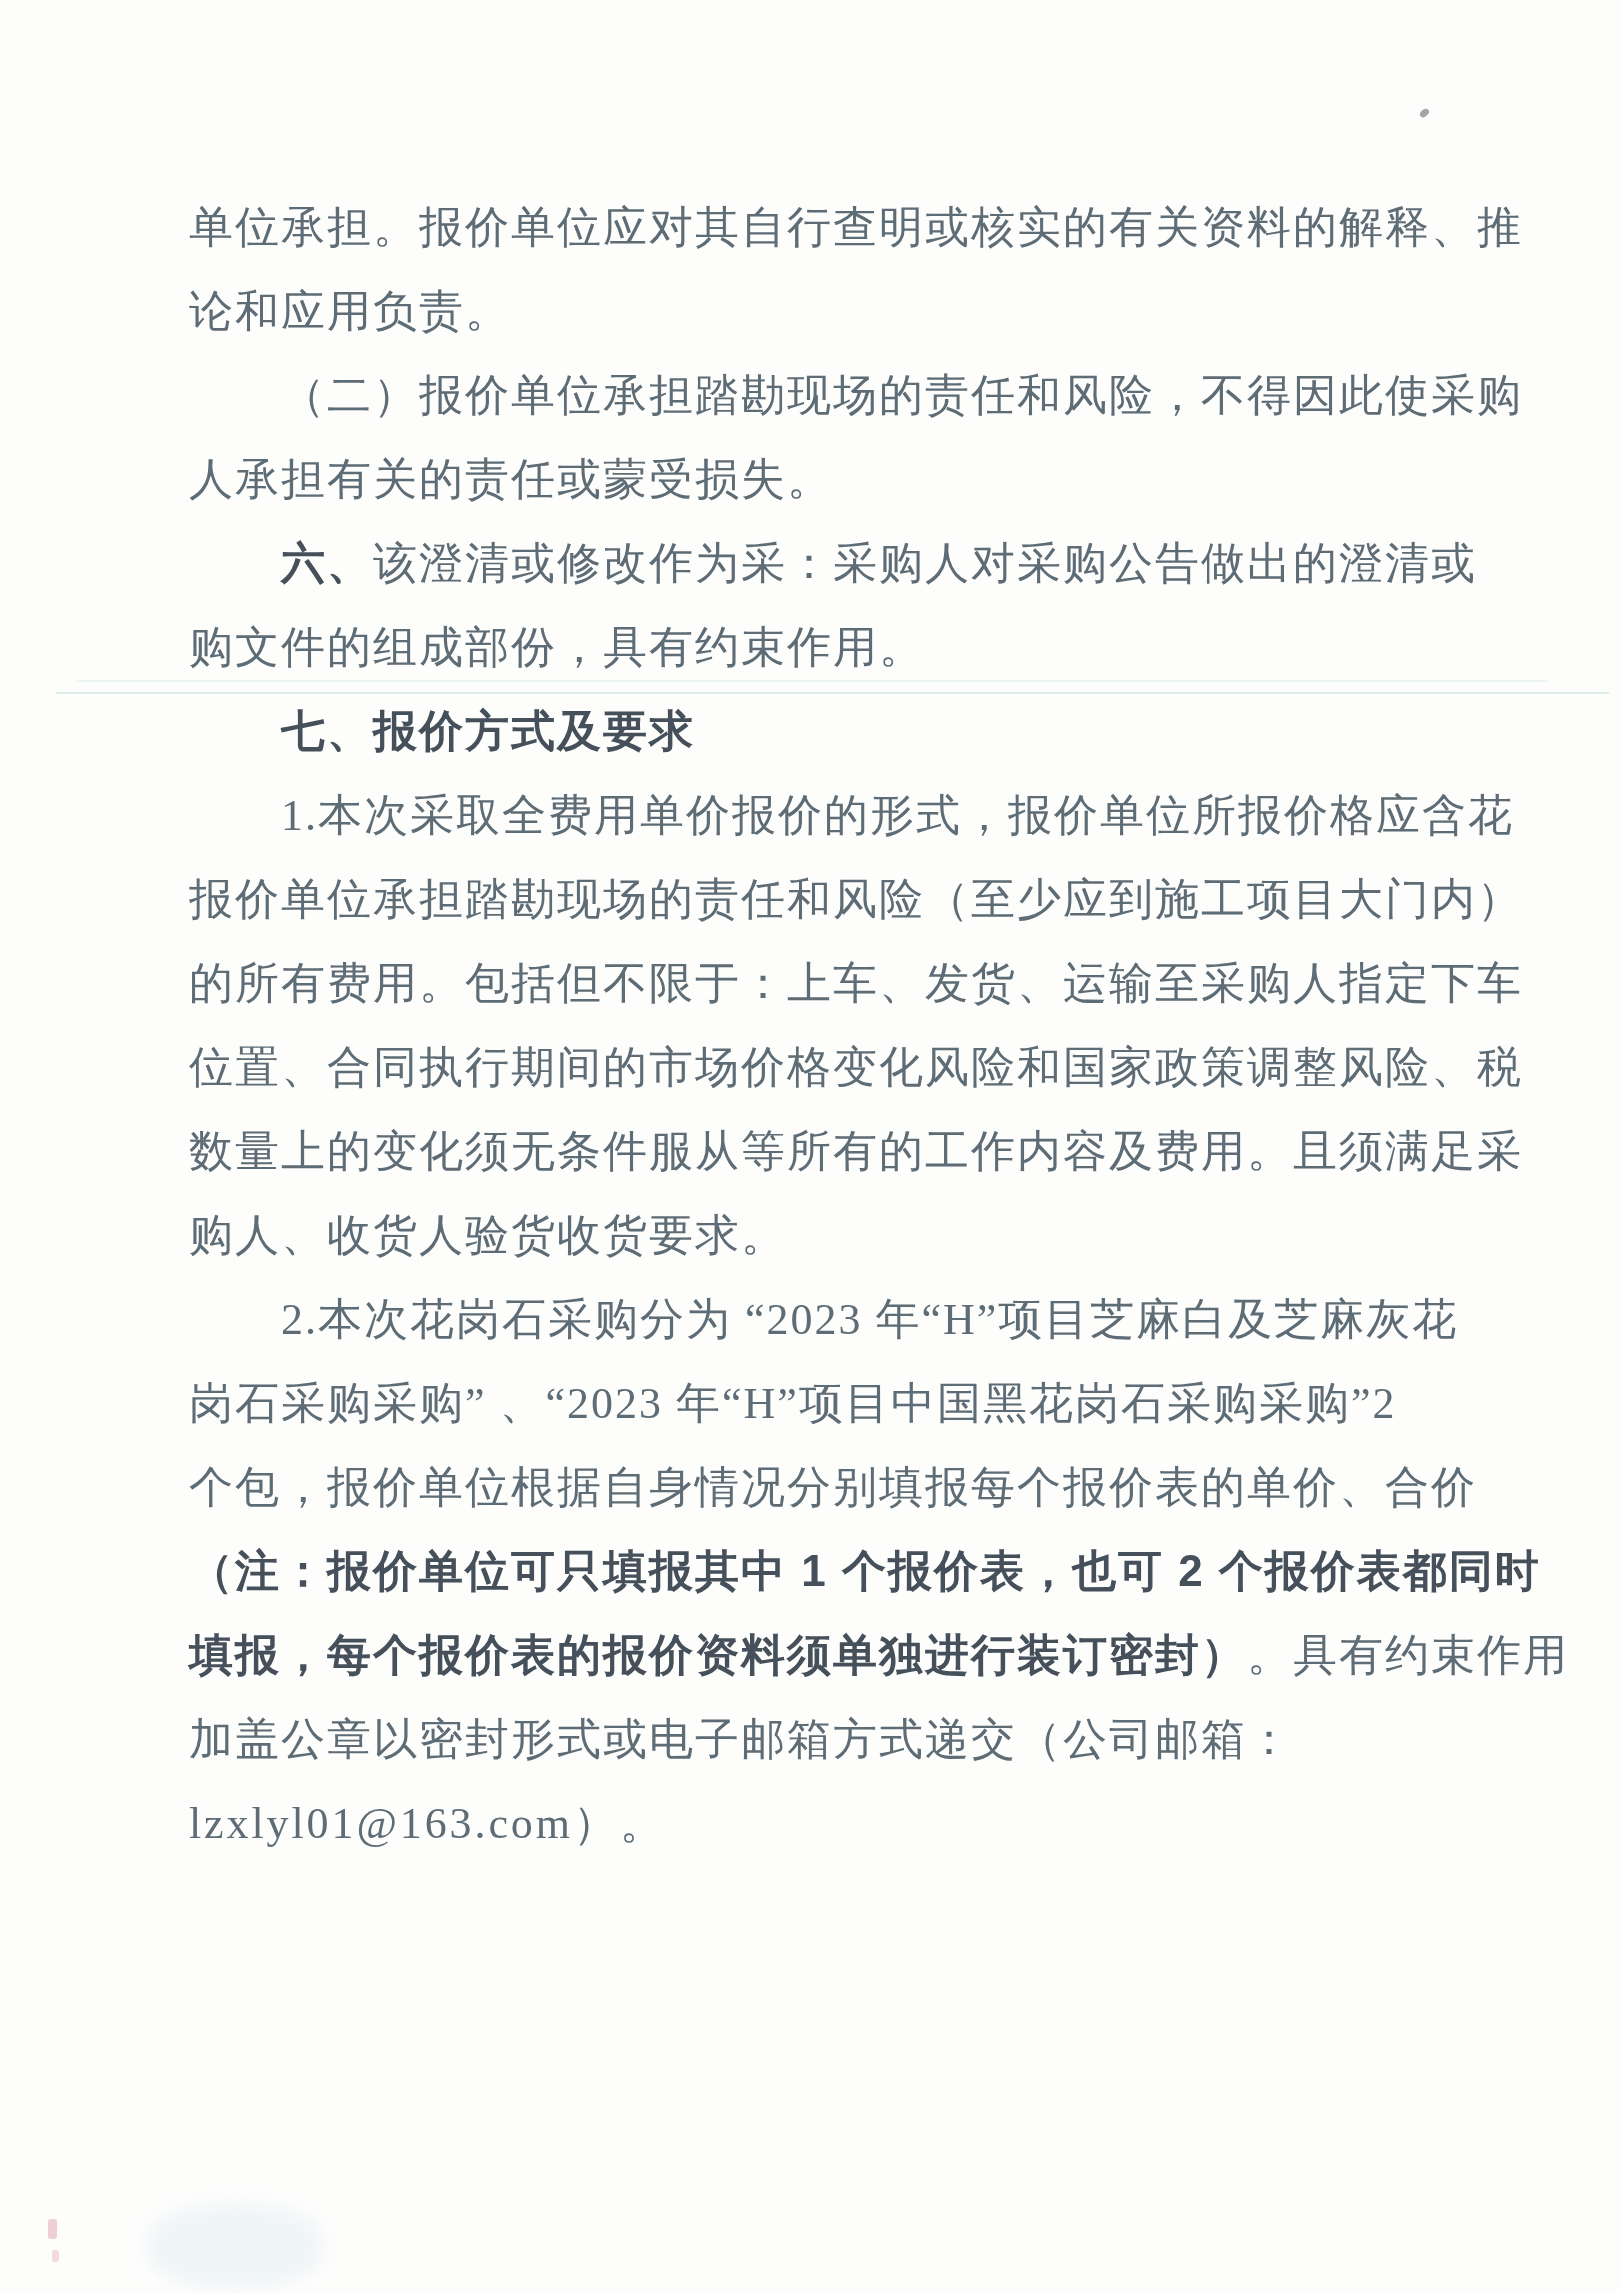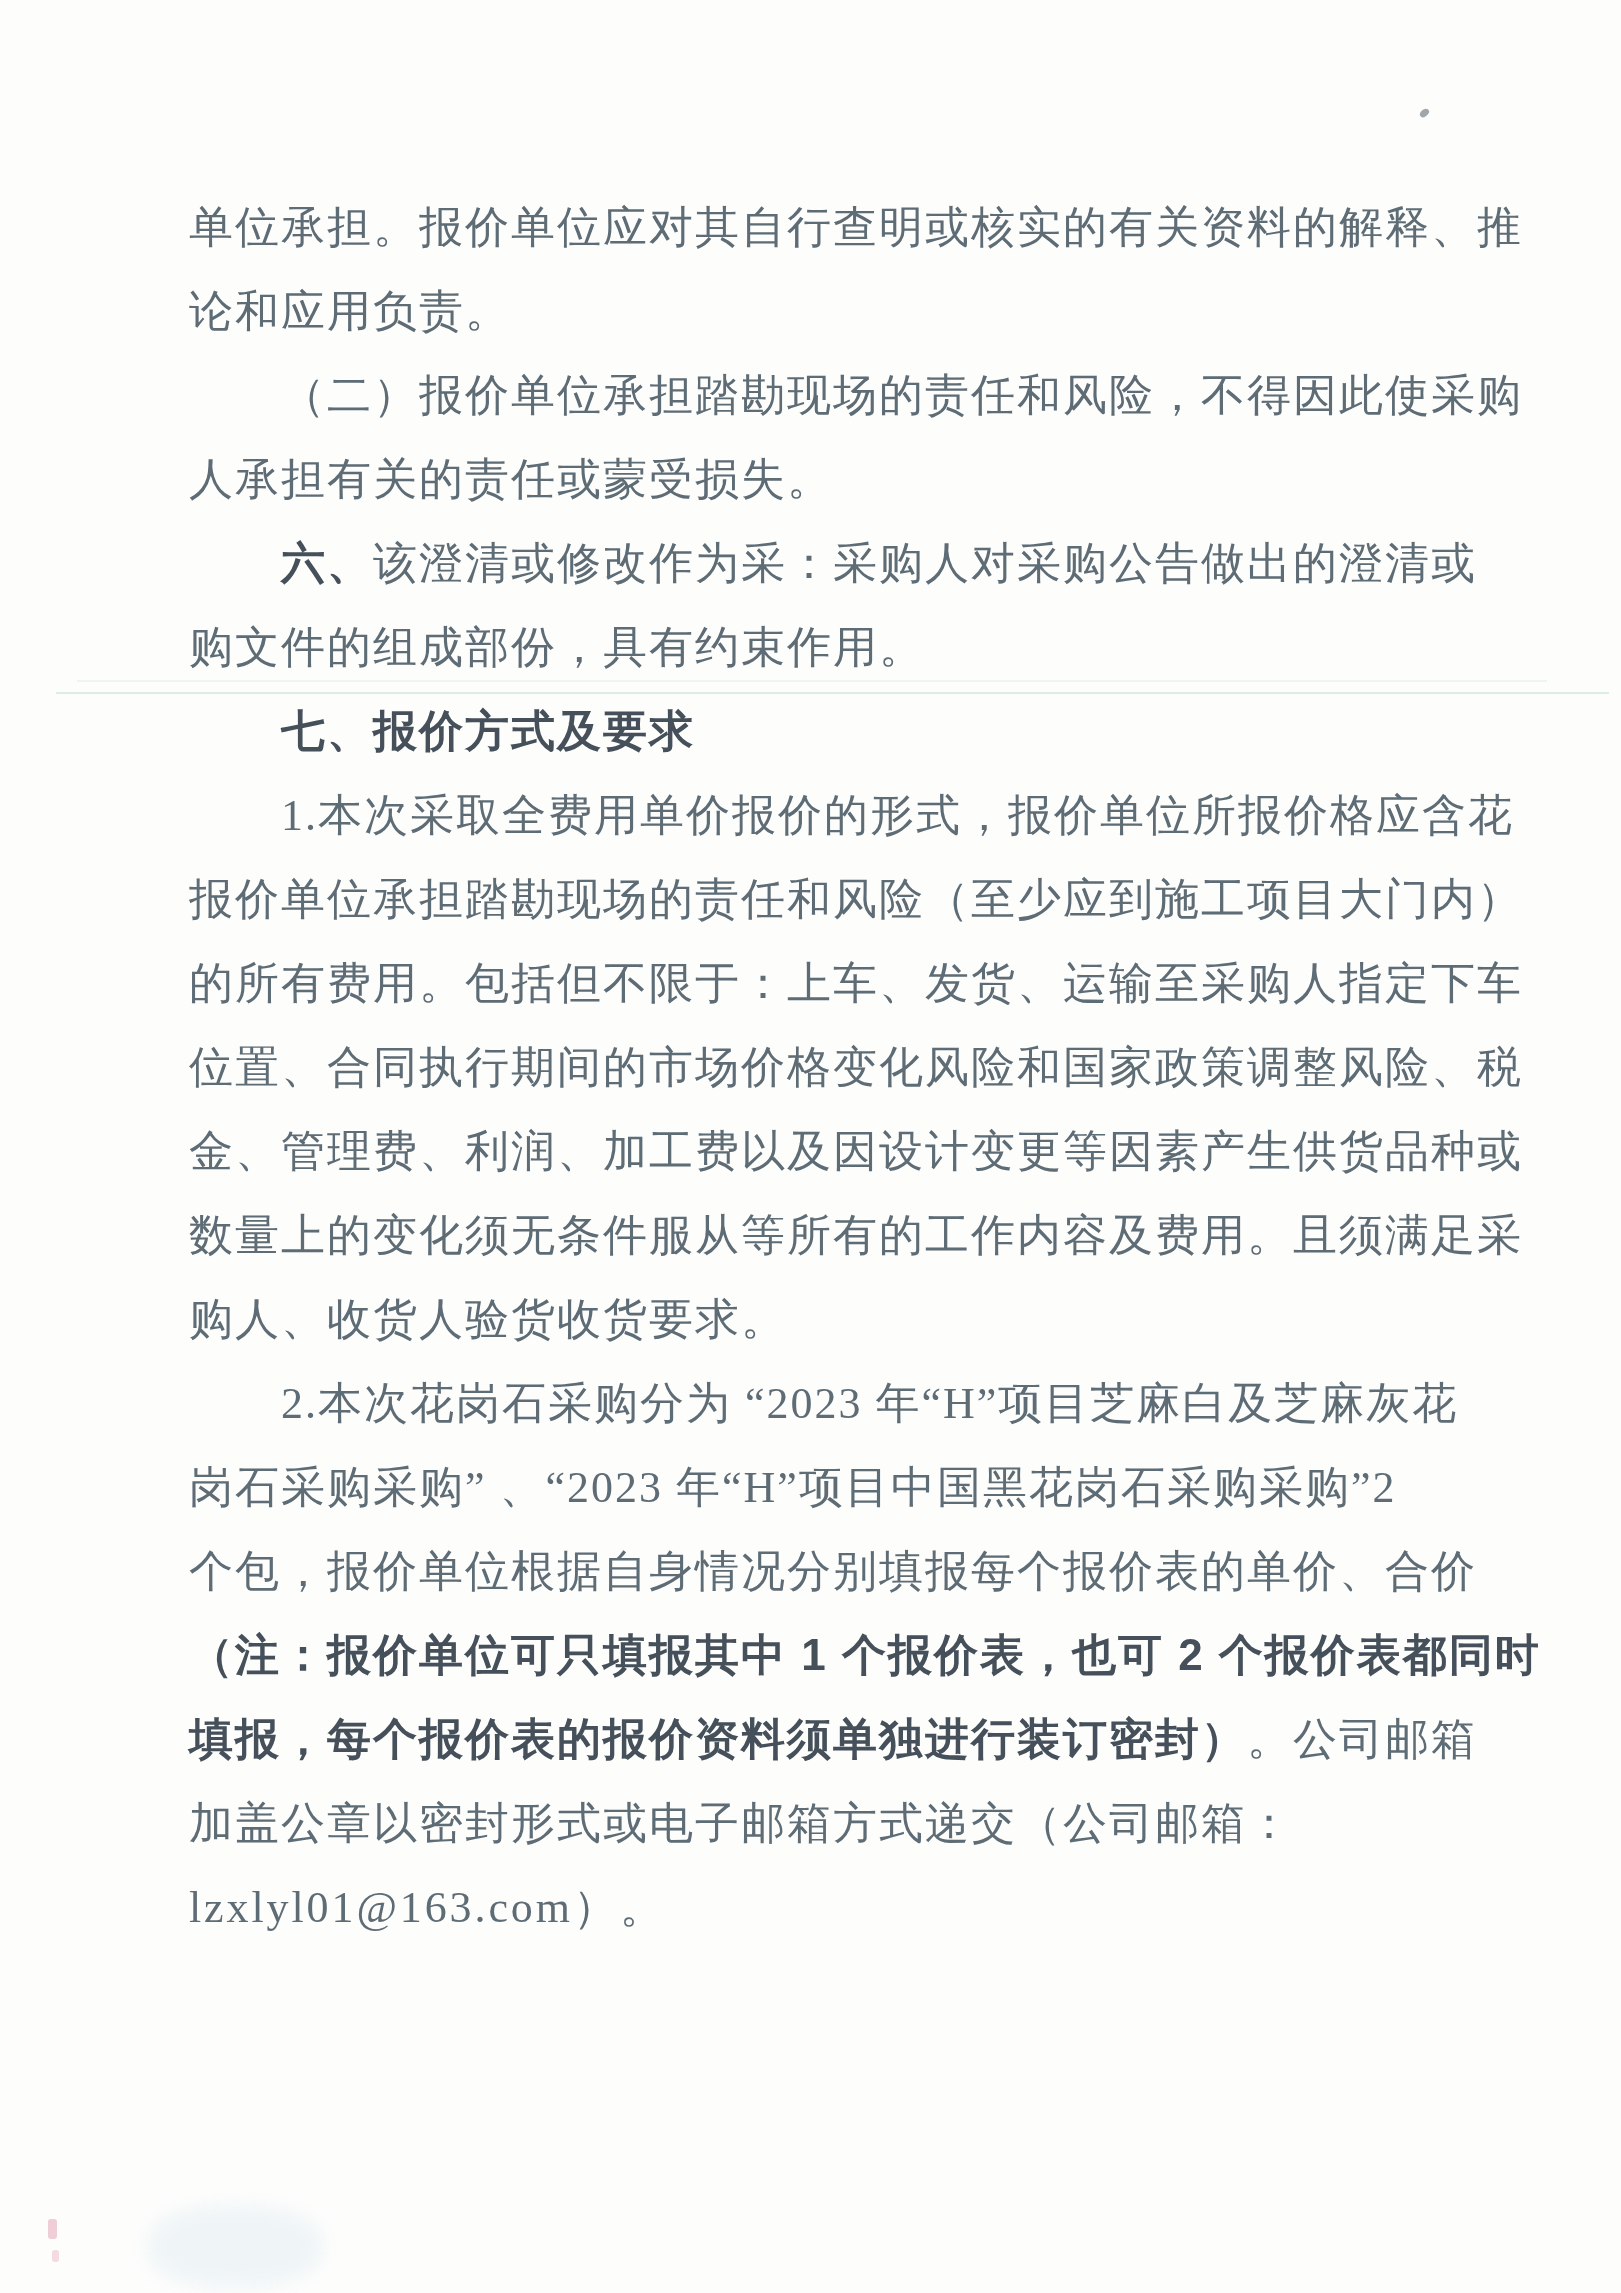--- a/index.html
+++ b/index.html
@@ -150,43 +150,40 @@
       <div class="line">
         <span class="seg">报价单位承担踏勘现场的责任和风险（至少应到施工项目大门内）</span>
       </div>
       <div class="line">
         <span class="seg">的所有费用。包括但不限于：上车、发货、运输至采购人指定下车</span>
       </div>
       <div class="line">
         <span class="seg">位置、合同执行期间的市场价格变化风险和国家政策调整风险、税</span>
       </div>
       <div class="line">
-        <span class="seg">金、管理费、利润、加工费以及因设计变更等因素产生供货品种或</span>
-      </div>
-      <div class="line">
         <span class="seg">数量上的变化须无条件服从等所有的工作内容及费用。且须满足采</span>
       </div>
       <div class="line">
         <span class="seg">购人、收货人验货收货要求。</span>
       </div>
       <div class="line indent">
         <span class="seg">2.本次花岗石采购分为 “2023 年“H”项目芝麻白及芝麻灰花</span>
       </div>
       <div class="line">
         <span class="seg">岗石采购采购” 、“2023 年“H”项目中国黑花岗石采购采购”2</span>
       </div>
       <div class="line">
         <span class="seg">个包，报价单位根据自身情况分别填报每个报价表的单价、合价</span>
       </div>
       <div class="line">
         <span class="seg bold">（注：报价单位可只填报其中 1 个报价表，也可 2 个报价表都同时</span>
       </div>
       <div class="line">
         <span class="seg bold">填报，每个报价表的报价资料须单独进行装订密封）</span>
-        <span class="seg">。公司邮箱</span>
+        <span class="seg">。具有约束作用</span>
       </div>
       <div class="line">
         <span class="seg">加盖公章以密封形式或电子邮箱方式递交（公司邮箱：</span>
       </div>
       <div class="line latin">
         <span class="seg">lzxlyl01@163.com）。</span>
       </div>
     </div>
 </div>
 

